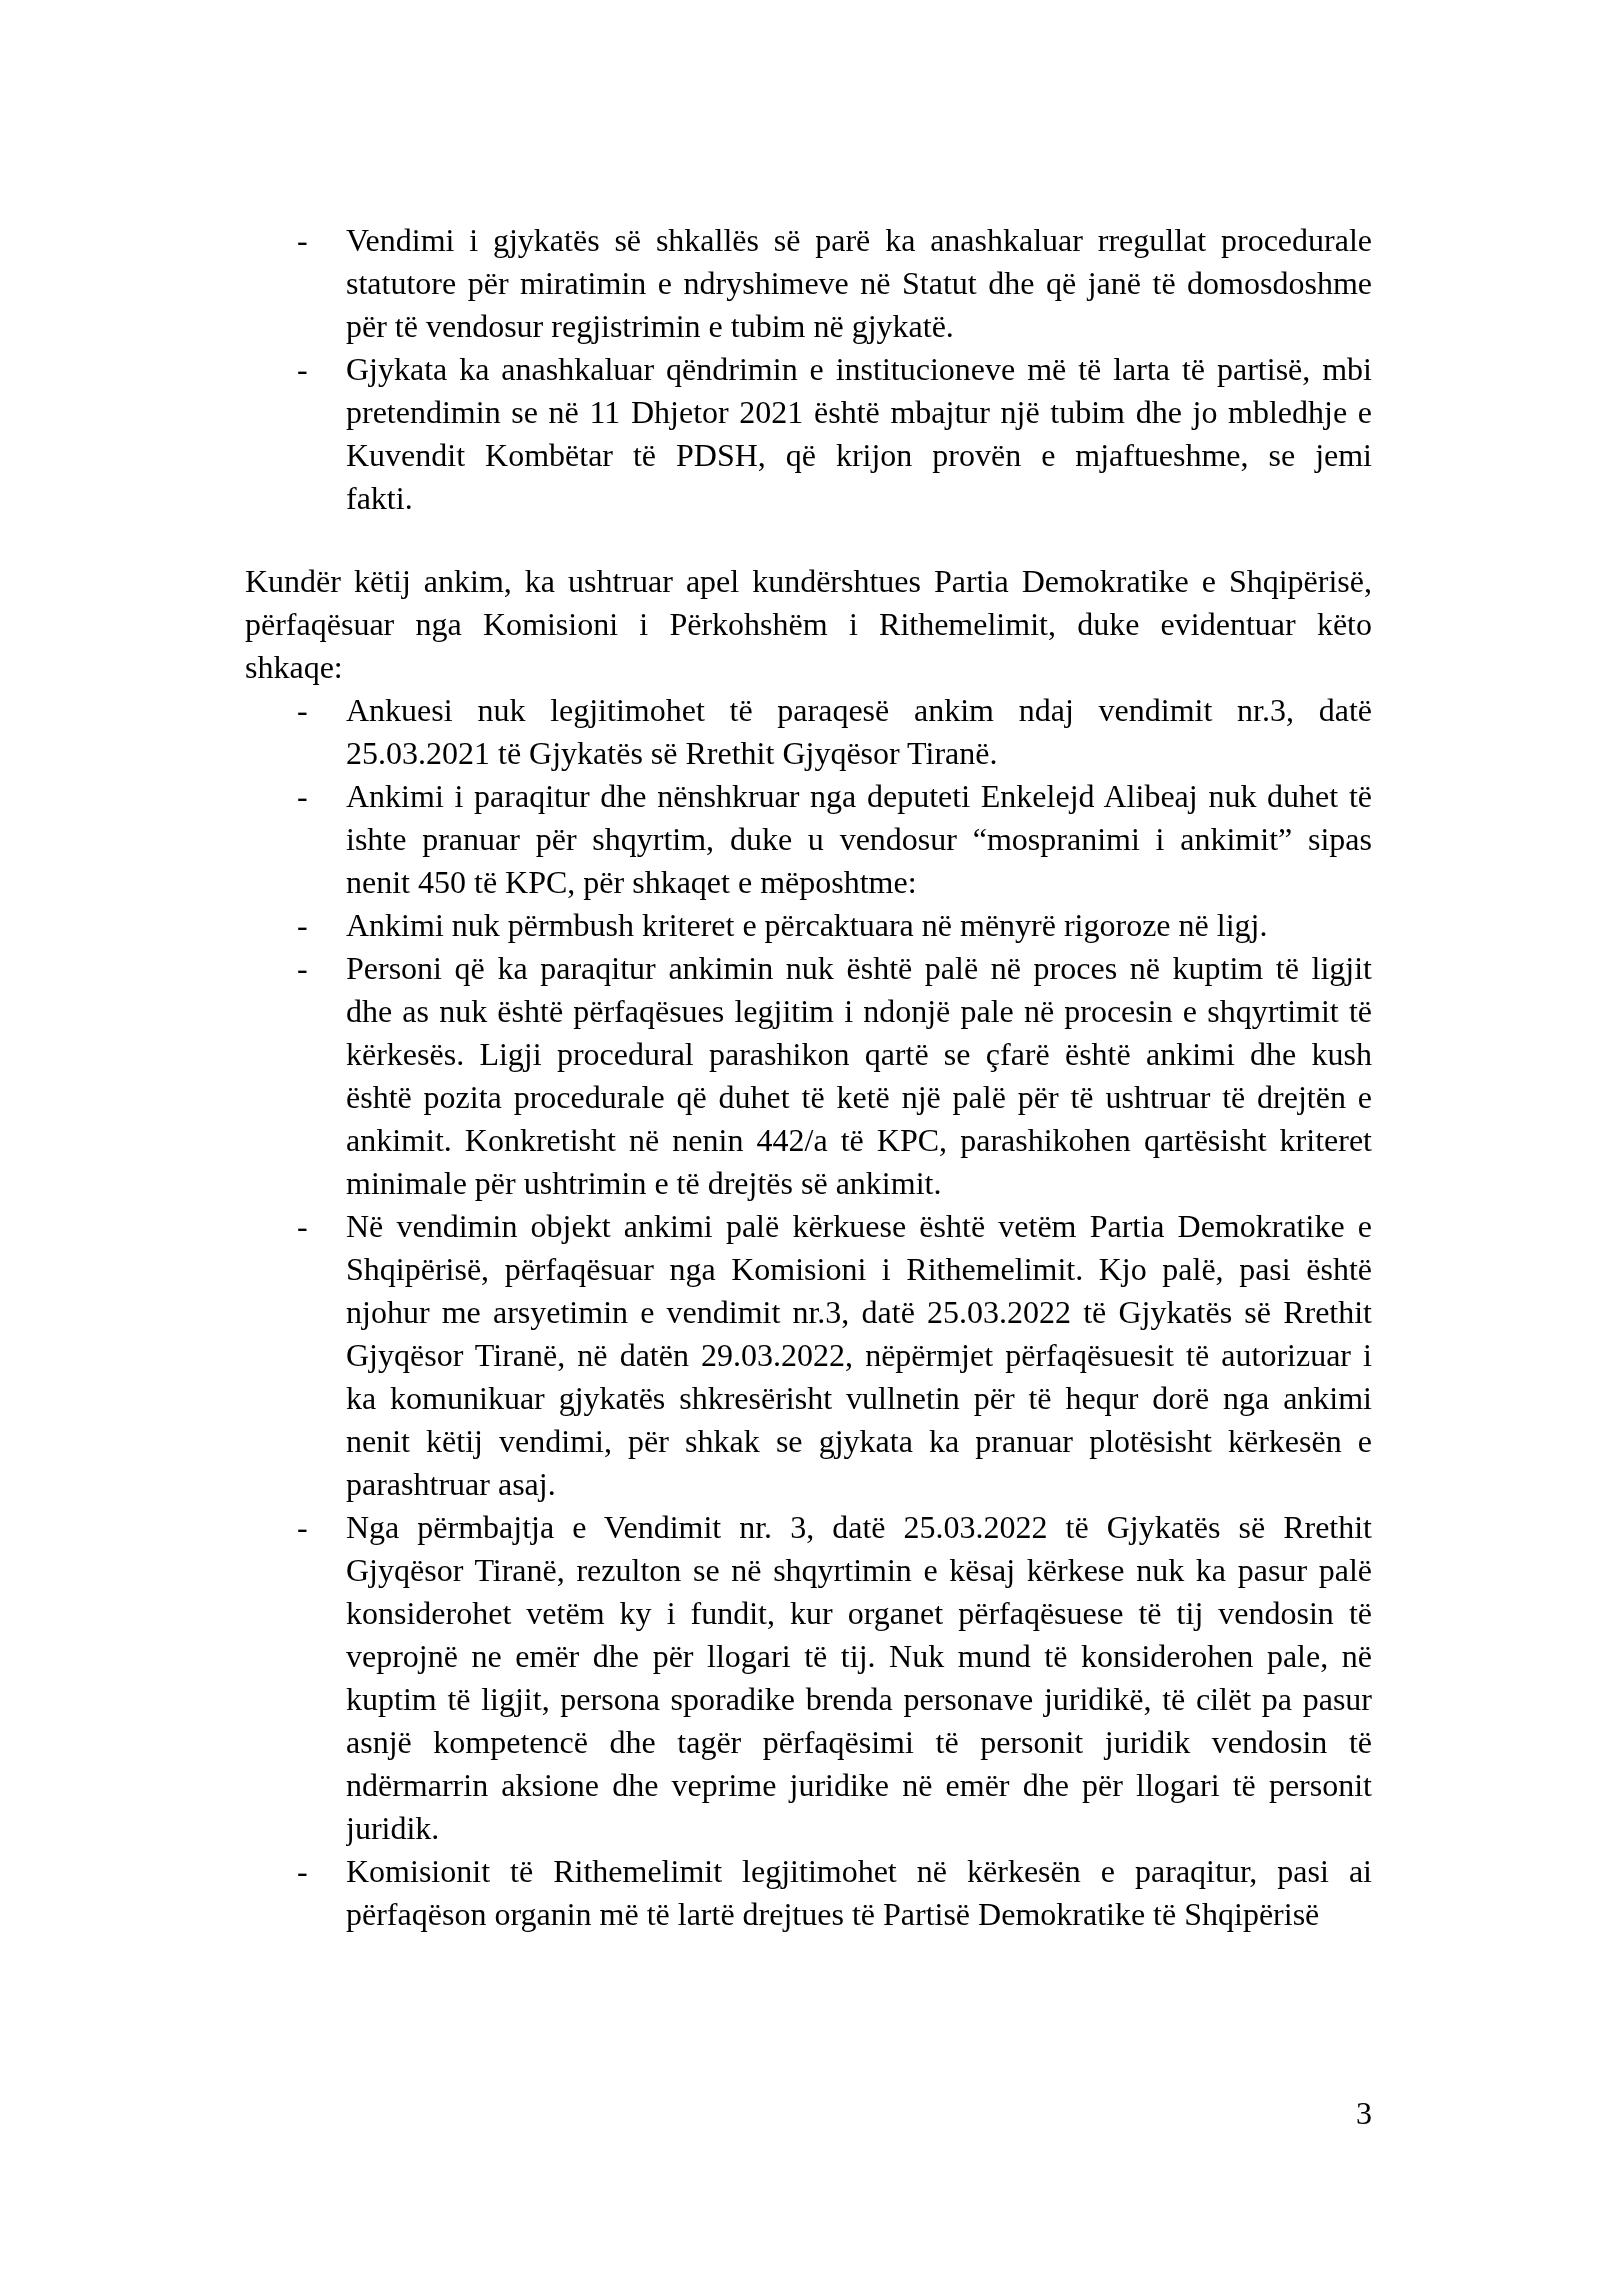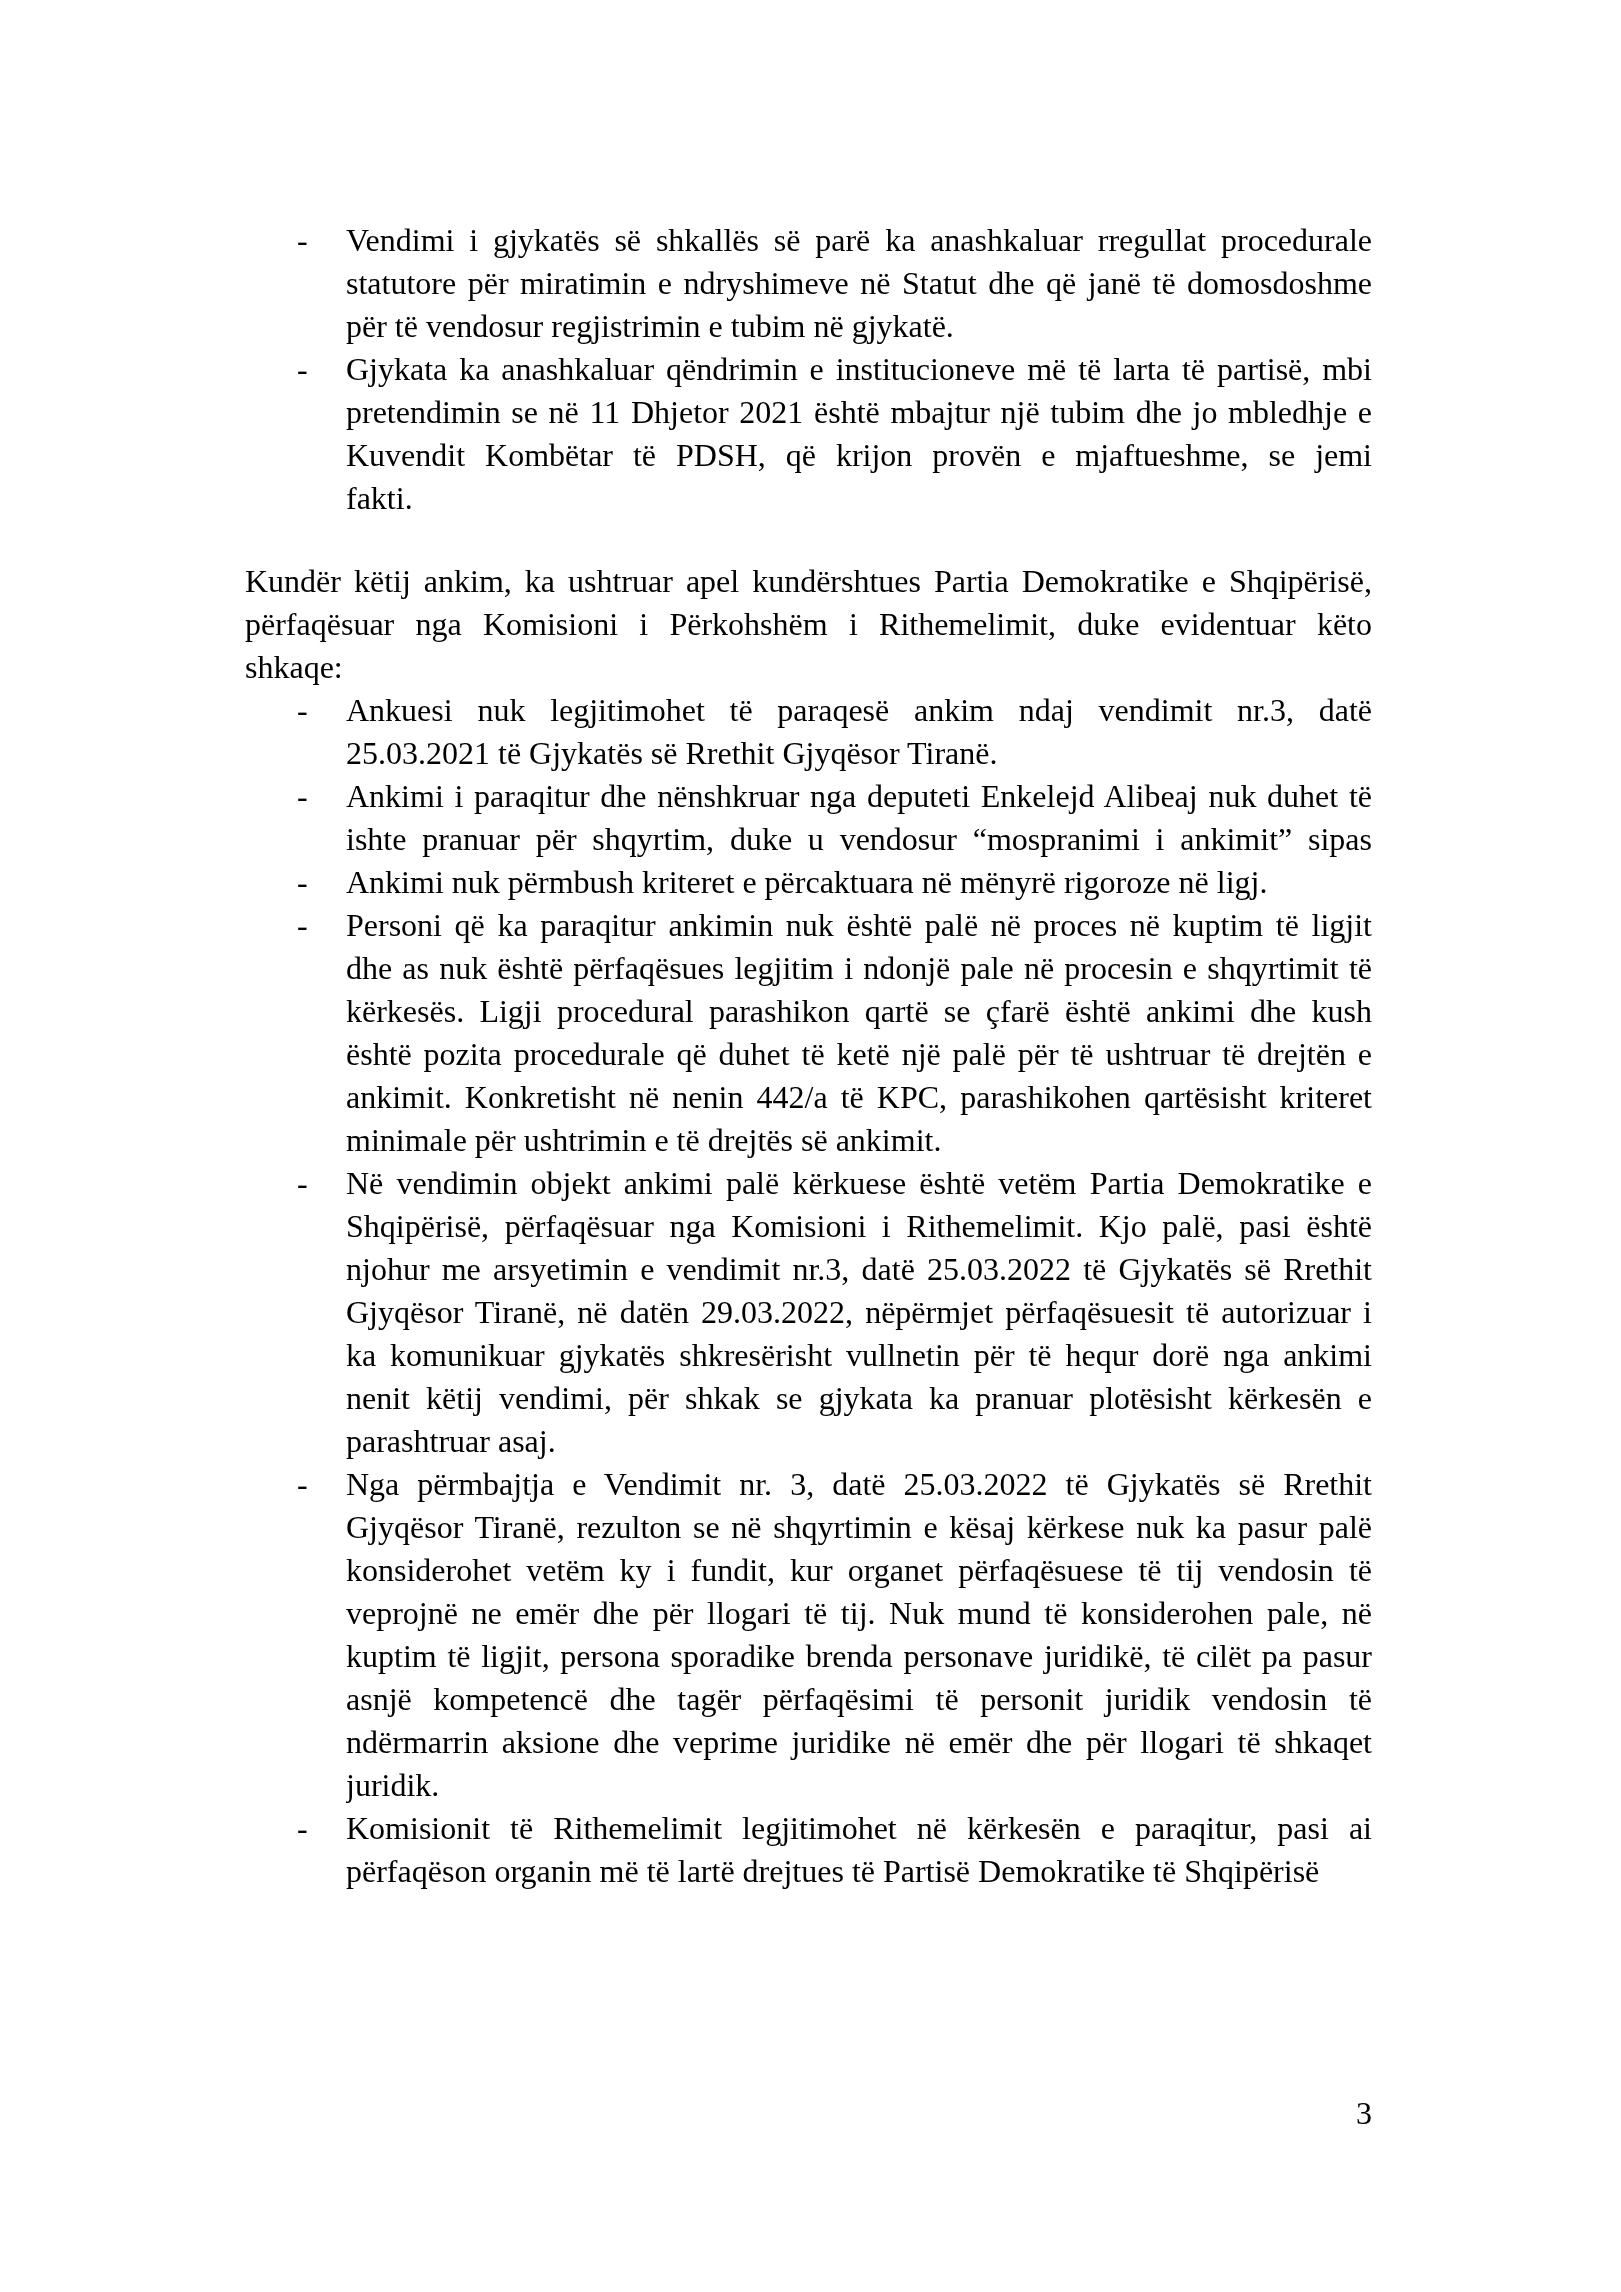--- a/index.html
+++ b/index.html
@@ -84,20 +84,21 @@
       </div>
       <div class="block list-item">
         <span class="dash">-</span>
         <div class="line">Ankuesi nuk legjitimohet të paraqesë ankim ndaj vendimit nr.3, datë</div>
         <div class="line last">25.03.2021 të Gjykatës së Rrethit Gjyqësor Tiranë.</div>
       </div>
       <div class="block list-item">
         <span class="dash">-</span>
         <div class="line">Ankimi i paraqitur dhe nënshkruar nga deputeti Enkelejd Alibeaj nuk duhet të</div>
         <div class="line">ishte pranuar për shqyrtim, duke u vendosur “mospranimi i ankimit” sipas</div>
+        <div class="line last">nenit 450 të KPC, për shkaqet e mëposhtme:</div>
       </div>
       <div class="block list-item">
         <span class="dash">-</span>
         <div class="line last">Ankimi nuk përmbush kriteret e përcaktuara në mënyrë rigoroze në ligj.</div>
       </div>
       <div class="block list-item">
         <span class="dash">-</span>
         <div class="line">Personi që ka paraqitur ankimin nuk është palë në proces në kuptim të ligjit</div>
         <div class="line">dhe as nuk është përfaqësues legjitim i ndonjë pale në procesin e shqyrtimit të</div>
         <div class="line">kërkesës. Ligji procedural parashikon qartë se çfarë është ankimi dhe kush</div>
@@ -116,21 +117,21 @@
         <div class="line last">parashtruar asaj.</div>
       </div>
       <div class="block list-item">
         <span class="dash">-</span>
         <div class="line">Nga përmbajtja e Vendimit nr. 3, datë 25.03.2022 të Gjykatës së Rrethit</div>
         <div class="line">Gjyqësor Tiranë, rezulton se në shqyrtimin e kësaj kërkese nuk ka pasur palë</div>
         <div class="line">konsiderohet vetëm ky i fundit, kur organet përfaqësuese të tij vendosin të</div>
         <div class="line">veprojnë ne emër dhe për llogari të tij. Nuk mund të konsiderohen pale, në</div>
         <div class="line">kuptim të ligjit, persona sporadike brenda personave juridikë, të cilët pa pasur</div>
         <div class="line">asnjë kompetencë dhe tagër përfaqësimi të personit juridik vendosin të</div>
-        <div class="line">ndërmarrin aksione dhe veprime juridike në emër dhe për llogari të shkaqet</div>
+        <div class="line">ndërmarrin aksione dhe veprime juridike në emër dhe për llogari të personit</div>
         <div class="line last">juridik.</div>
       </div>
       <div class="block list-item">
         <span class="dash">-</span>
         <div class="line">Komisionit të Rithemelimit legjitimohet në kërkesën e paraqitur, pasi ai</div>
         <div class="line last">përfaqëson organin më të lartë drejtues të Partisë Demokratike të Shqipërisë</div>
       </div>
     </div>
   <div class="page-number">3</div>
 </div>

